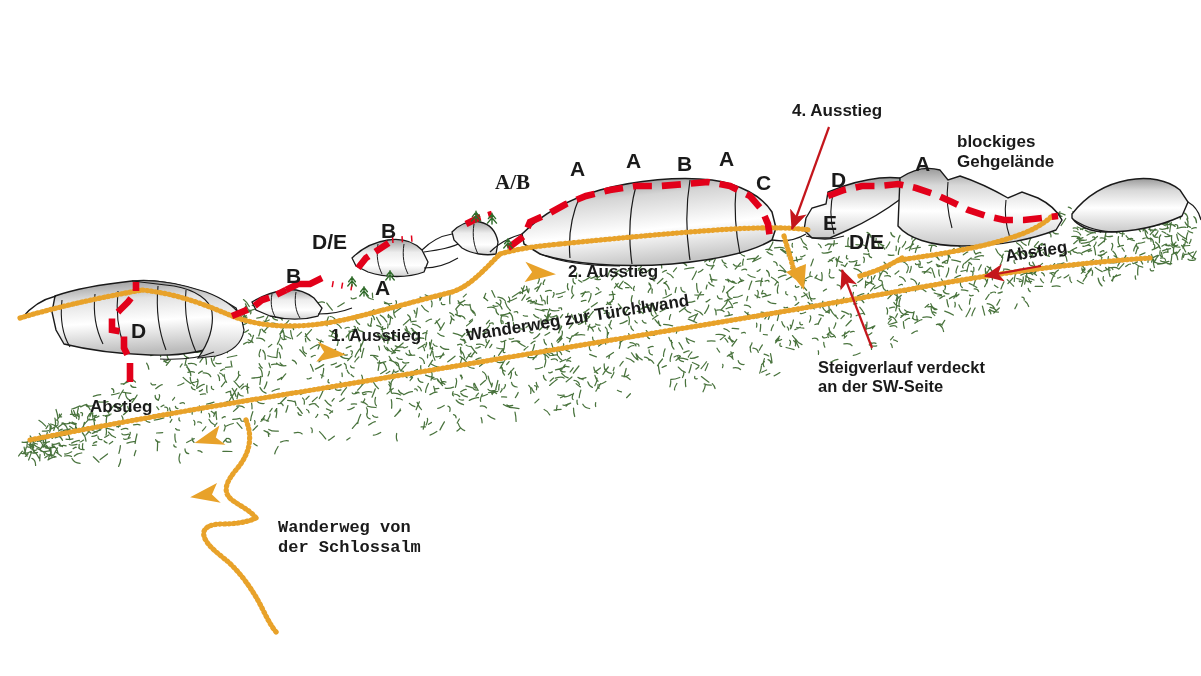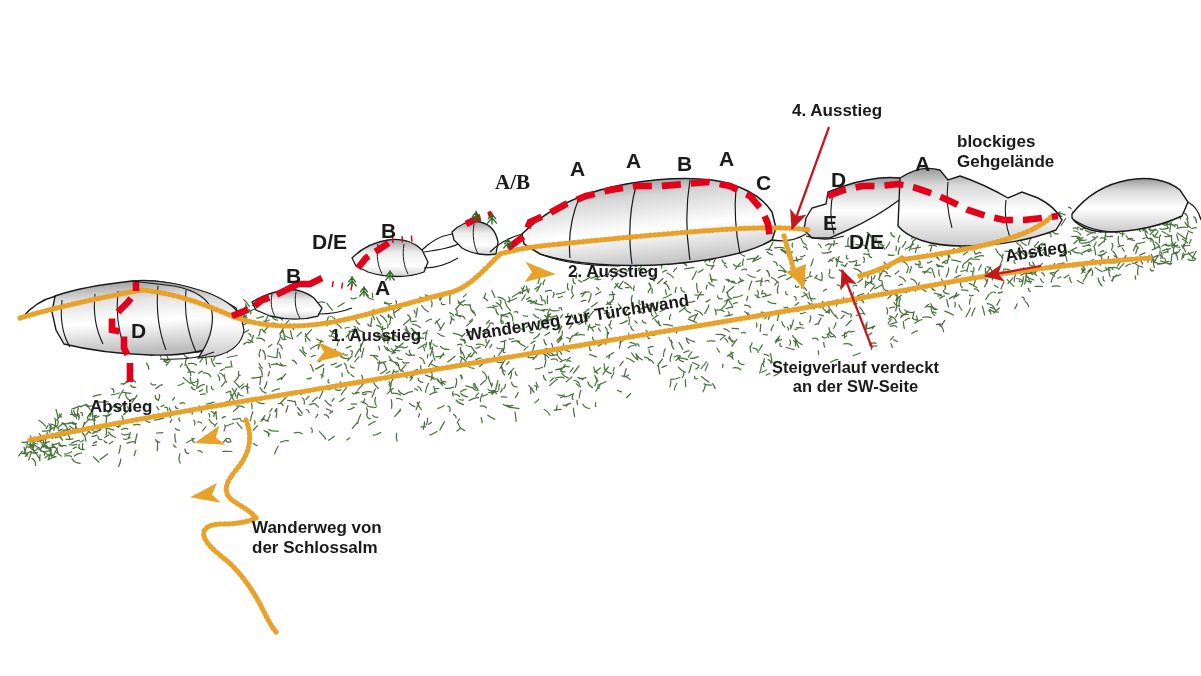--- a/index.html
+++ b/index.html
@@ -255,18 +255,18 @@
       <div class="lbl grade" style="left: 831px; top: 168px;"><div>D</div></div>
       <div class="lbl grade" style="left: 823px; top: 211px;"><div>E</div></div>
       <div class="lbl grade" style="left: 915px; top: 152px;"><div>A</div></div>
       <div class="lbl grade" style="left: 849px; top: 230px;"><div>D/E</div></div>
       <div class="lbl callout" style="left: 90px; top: 397px;"><div>Abstieg</div></div>
       <div class="lbl callout" style="left: 311px; top: 326px; margin-left: 20px;"><div>1. Ausstieg</div></div>
       <div class="lbl callout" style="left: 568px; top: 262px;"><div>2. Ausstieg</div></div>
       <div class="lbl callout" style="left: 792px; top: 101px;"><div>4. Ausstieg</div></div>
       <div class="lbl callout" style="left: 957px; top: 132px;"><div>blockiges</div><div>Gehgelände</div></div>
       <div class="lbl callout" style="left: 1004px; top: 247px; transform: rotate(-9deg); transform-origin: left top;"><div>Abstieg</div></div>
-      <div class="lbl callout2" style="left: 772px; top: 358px; text-align: center;"><div>Steigverlauf verdeckt</div><div>an der SW-Seite</div></div>
+      <div class="lbl callout2" style="left: 818px; top: 358px;"><div>Steigverlauf verdeckt</div><div>an der SW-Seite</div></div>
       <div class="lbl callout" style="left: 465px; top: 326px; transform: rotate(-9deg); transform-origin: left top;"><div>Wanderweg zur Türchlwand</div></div>
-      <div class="lbl callout" style="left: 252px; top: 518px;"><div>Wanderweg von</div><div>der Schlossalm</div></div>
+      <div class="lbl callout" style="left: 278px; top: 518px; font-family: Liberation Mono, monospace;"><div>Wanderweg von</div><div>der Schlossalm</div></div>
     </div>
 
 </div>
 
 </body></html>

